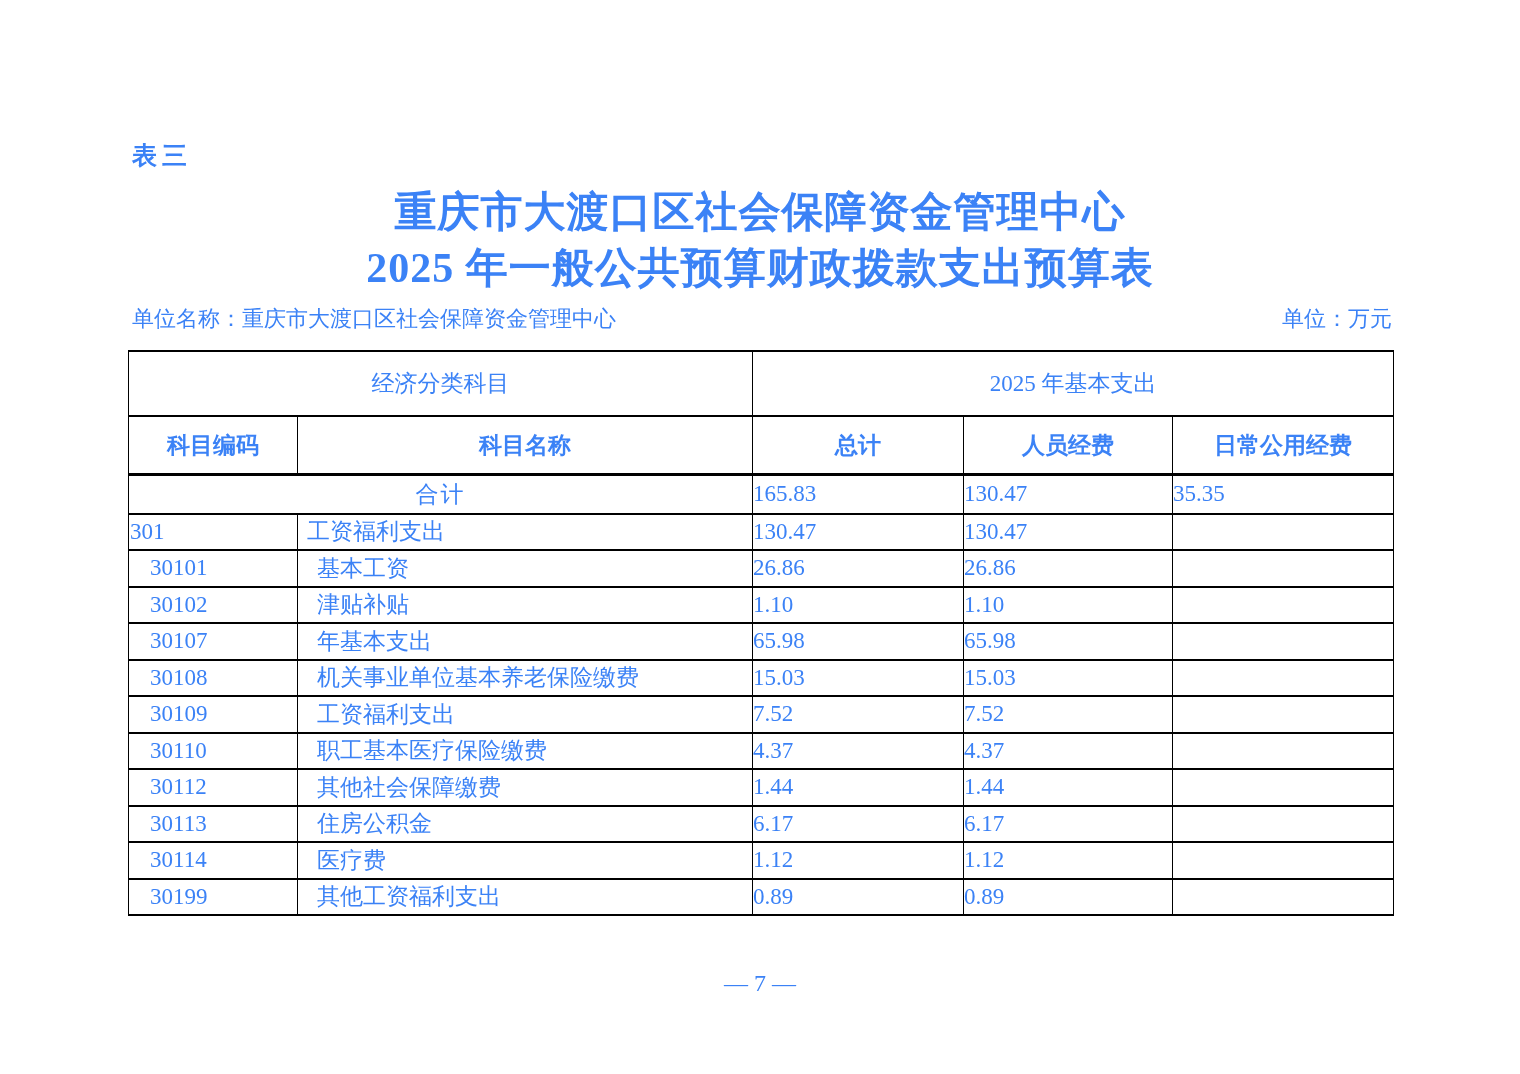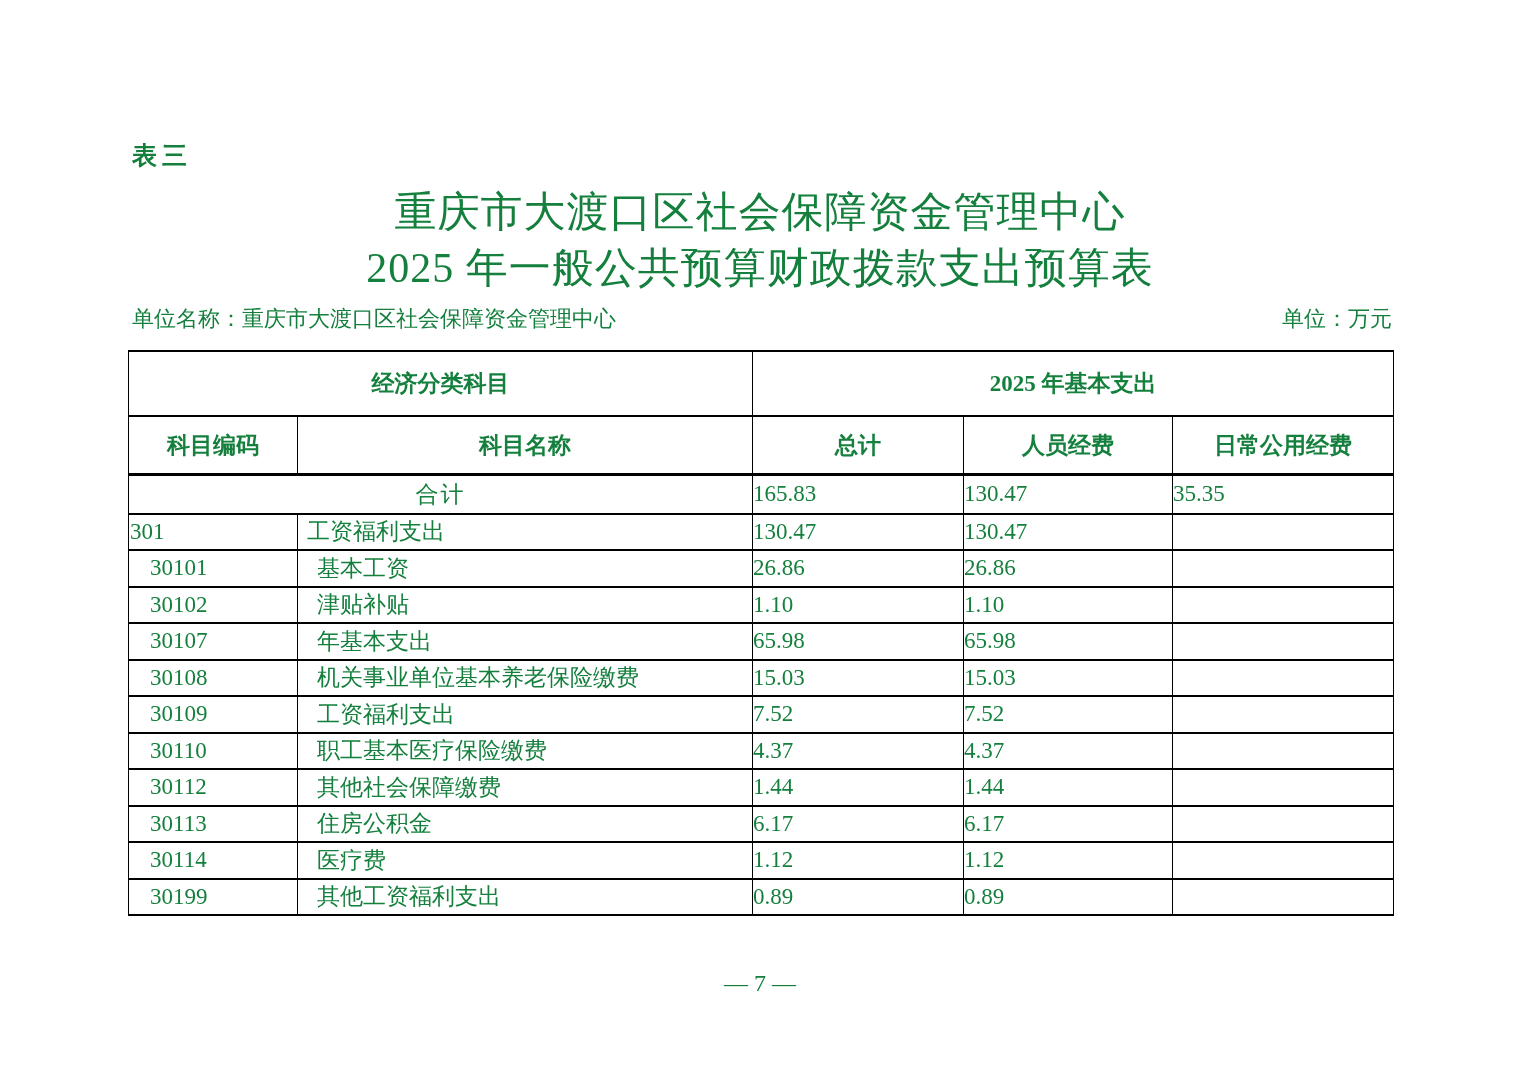--- a/index.html
+++ b/index.html
@@ -3,40 +3,40 @@
 <meta charset="utf-8">
 <style>
   html, body { margin: 0; padding: 0; background: #e8e8e8; }
   .page {
     position: relative;
     width: 1520px;
     height: 1074px;
     margin: 0 auto;
     background: #ffffff;
     font-family: "Liberation Serif", "DejaVu Serif", serif;
-    color: #15803d;
+    color: #3b82f6;
     overflow: hidden;
   }
   .table-label {
     position: absolute;
     left: 132px;
     top: 140px;
     font-family: "DejaVu Sans", "Liberation Sans", sans-serif;
     font-size: 25px;
     font-weight: bold;
     letter-spacing: 5px;
     line-height: 32px;
   }
   .doc-title {
     position: absolute;
     left: 0;
     width: 100%;
     text-align: center;
     font-size: 42px;
-    font-weight: normal;
+    font-weight: bold;
     line-height: 52px;
     margin: 0;
     letter-spacing: 1px;
   }
   .doc-title.line1 { top: 186px; }
   .doc-title.line2 { top: 242px; }
   .meta-row {
     position: absolute;
     left: 132px;
     right: 128px;
@@ -58,21 +58,21 @@
   }
   .budget-table th, .budget-table td {
     border: 1px solid #000;
     border-top-width: 2px;
     border-bottom-width: 2px;
     padding: 0;
     vertical-align: middle;
     overflow: hidden;
     white-space: nowrap;
   }
-  .budget-table thead tr.hrow1 th { height: 63px; font-weight: bold; text-align: center; }
+  .budget-table thead tr.hrow1 th { height: 63px; font-weight: normal; text-align: center; }
   .budget-table thead tr.hrow2 th { height: 56px; font-weight: bold; text-align: center; border-bottom-width: 3px; }
   .budget-table tbody tr { height: 36.5px; }
   .budget-table tbody tr.total-row { height: 39px; }
   .budget-table td.c-merged { text-align: center; letter-spacing: 2px; }
   .budget-table td.c-code { text-align: left; padding-left: 1px; }
   .budget-table td.c-name { text-align: left; padding-left: 9px; }
   .budget-table tr.lvl2 td.c-code { padding-left: 21px; }
   .budget-table tr.lvl2 td.c-name { padding-left: 19px; }
   .budget-table td.c-num { text-align: left; }
   .page-footer {

